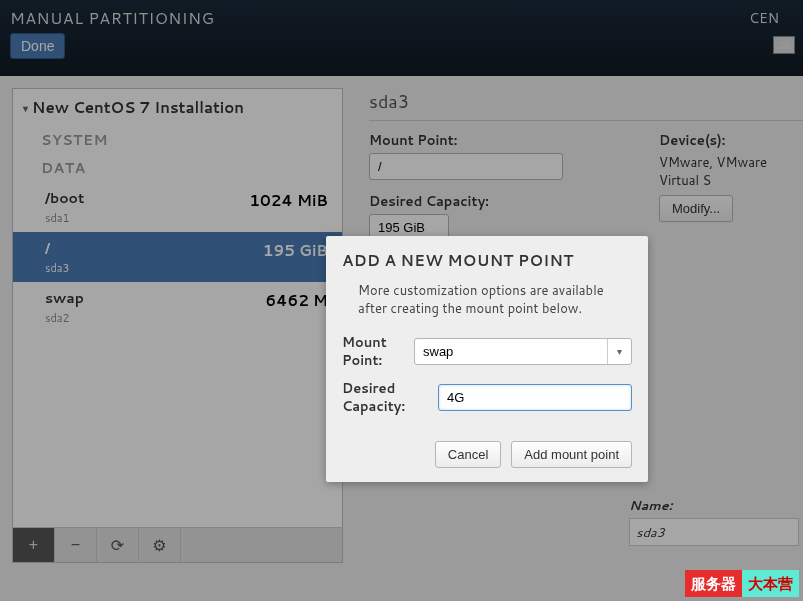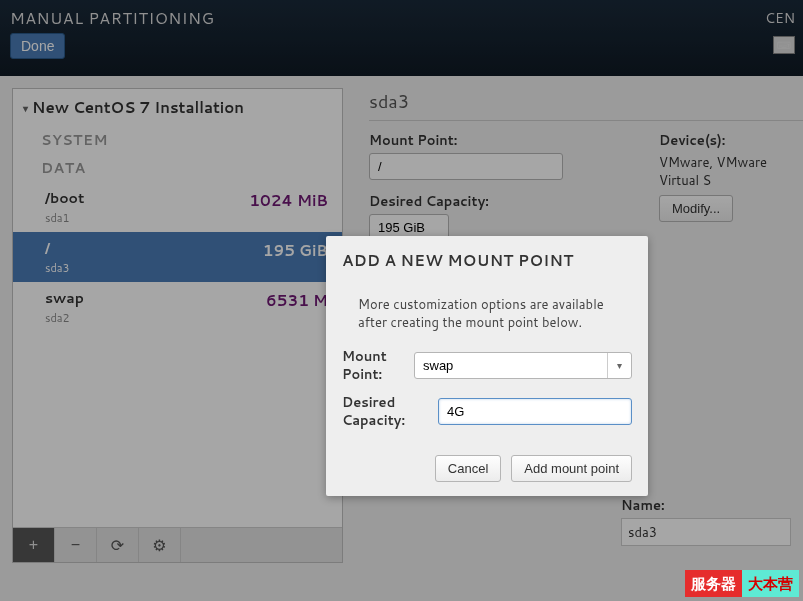--- a/index.html
+++ b/index.html
@@ -19,21 +19,21 @@
     pointer-events: none;
   }
   .topbar {
     background: linear-gradient(#1a2a3a, #0f1a24);
     color: #e8e8e8;
     height: 76px;
     padding: 6px 10px;
     position: relative;
   }
   .topbar-title { font-size: 16px; letter-spacing: 0.5px; font-weight: 500; color: #ddd; }
-  .topbar-right { position: absolute; right: 8px; top: 8px; color: #ddd; font-size: 14px; }
+  .topbar-right { position: absolute; right: 24px; top: 8px; color: #ddd; font-size: 14px; }
   .done-btn {
     margin-top: 4px;
     background: #4a7bb5;
     border: 1px solid #2a5a8a;
     color: #fff;
     padding: 4px 10px;
     font-size: 14px;
     border-radius: 3px;
     cursor: pointer;
   }
@@ -85,21 +85,21 @@
     position: relative;
   }
   .part-row .name { font-weight: bold; font-size: 14px; color: #333; }
   .part-row .dev { font-size: 11px; color: #888; margin-top: 2px; }
   .part-row .size {
     position: absolute;
     right: 14px;
     top: 8px;
     font-weight: bold;
     font-size: 15px;
-    color: #701a75;
+    color: #000000;
   }
   .part-row.selected {
     background: #4a7bb5;
     color: #fff;
   }
   .part-row.selected .name,
   .part-row.selected .dev,
   .part-row.selected .size { color: #fff; }
   .part-row.selected .chev {
     position: absolute;
@@ -160,23 +160,24 @@
     right: 0;
     bottom: 10px;
     font-style: italic;
     font-size: 12px;
     color: #555;
     text-align: left;
     width: 180px;
   }
   .name-field-area {
     position: absolute;
-    right: 12px;
+    right: 4px;
     top: 420px;
     width: 170px;
+    font-style: italic;
   }
   .name-field-area .lbl { font-weight: bold; font-size: 13px; }
   .name-field-area .val {
     border: 1px solid #ccc;
     background: #fff;
     padding: 4px 6px;
     font-size: 13px;
     margin-top: 4px;
   }
   .dialog {
@@ -188,21 +189,21 @@
     z-index: 20;
     padding: 14px 16px;
     border-radius: 2px;
     box-shadow: 0 2px 8px rgba(0,0,0,0.3);
   }
   .dialog h3 {
     font-size: 15px;
     font-weight: bold;
     color: #333;
     letter-spacing: 0.3px;
-    margin-bottom: 24px;
+    margin-bottom: 10px;
   }
   .dialog p {
     font-size: 13px;
     color: #444;
     margin-bottom: 16px;
     padding-left: 16px;
   }
   .dialog .frow {
     display: flex;
     align-items: center;
@@ -305,21 +306,21 @@
       <div class="part-row selected">
         <div class="name">/</div>
         <div class="dev">sda3</div>
         <div class="size">195 GiB</div>
         <div class="chev">›</div>
       </div>
 
       <div class="part-row">
         <div class="name">swap</div>
         <div class="dev">sda2</div>
-        <div class="size">6531 M</div>
+        <div class="size">6462 M</div>
       </div>
 
       <div class="toolbar">
         <button class="add">+</button>
         <button>−</button>
         <button>⟳</button>
         <button>⚙</button>
       </div>
     </div>
   </div>

